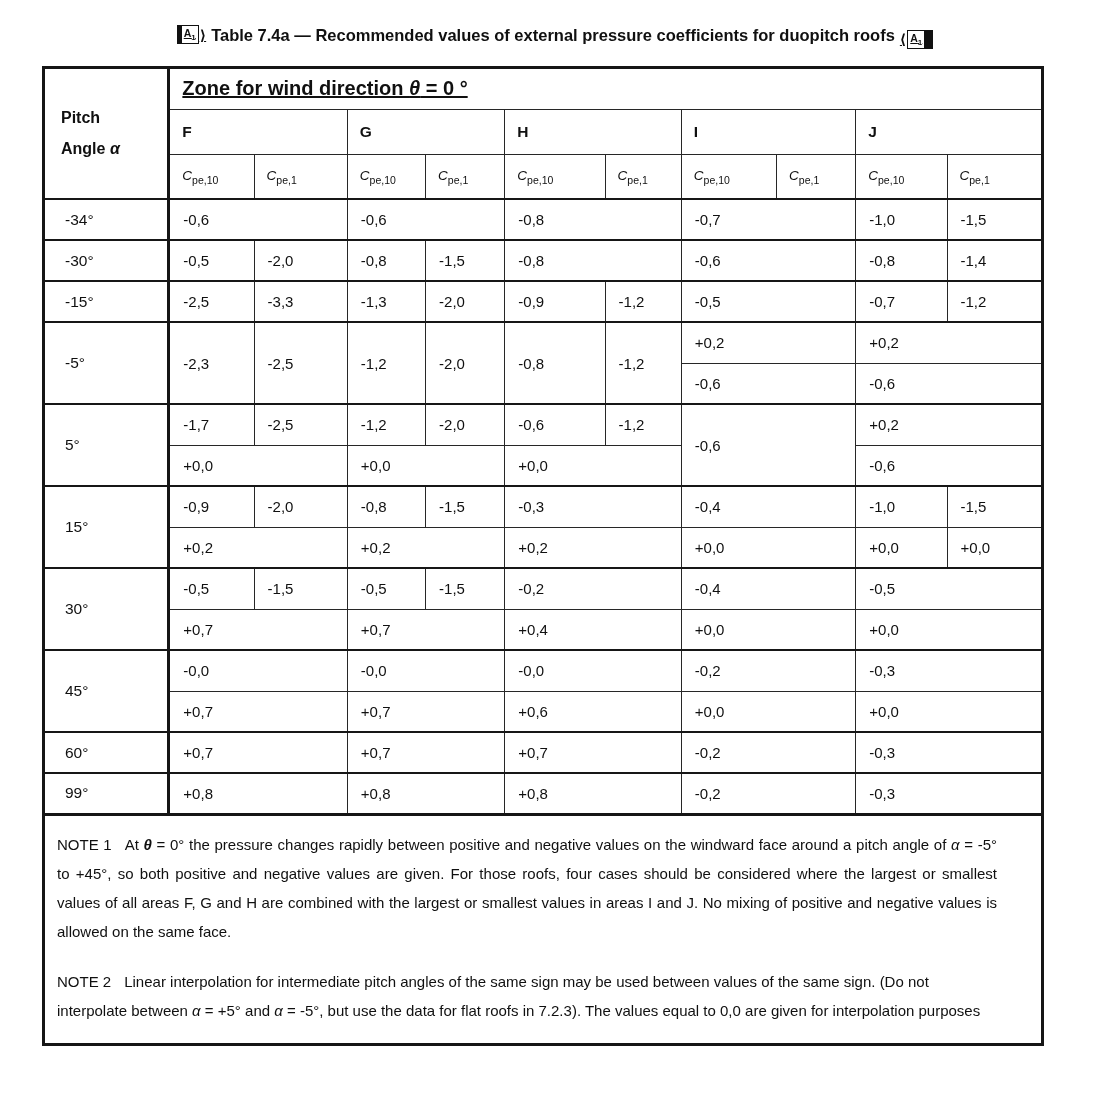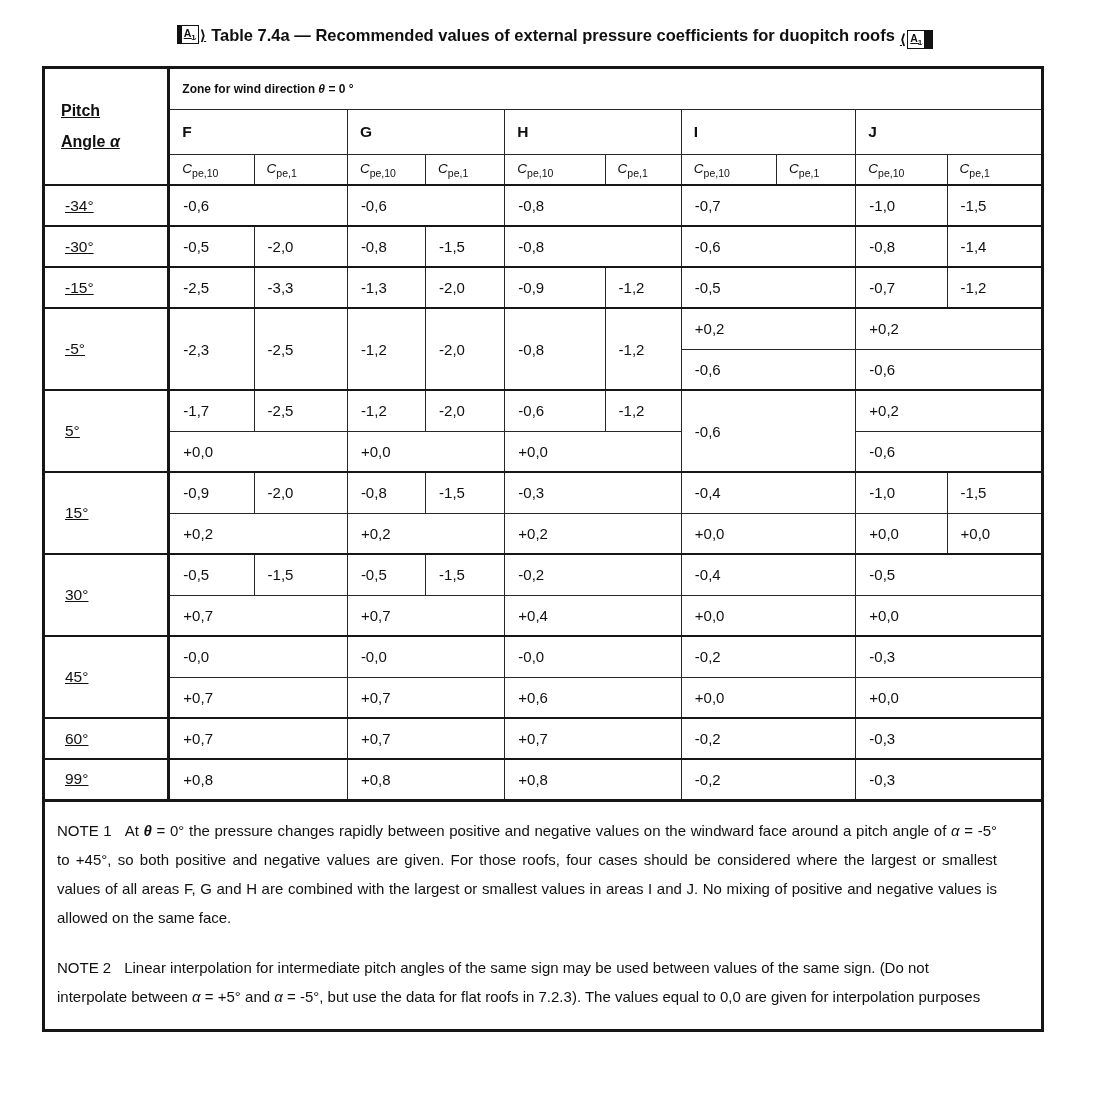--- a/index.html
+++ b/index.html
@@ -29,27 +29,27 @@
   }
   th,td{
     border:1px solid #272727;
     font-size:15px;font-weight:normal;text-align:left;
     padding:0 2px 0 13px;vertical-align:middle;
     overflow:hidden;white-space:nowrap;
   }
   tr{height:41px;}
   tr.hr1{height:42px;}
   tr.hr2{height:45px;}
-  tr.hr3{height:31px;}
+  tr.hr3{height:45px;}
   tr.grp > th, tr.grp > td{border-top:2.5px solid #161616;}
-  .pitch-r{border-right:3px solid #161616;text-decoration:underline;}
+  .pitch-r{border-right:3px solid #161616;}
   th.corner{padding-left:16px;}
   .corner-inner{display:flex;flex-direction:column;justify-content:center;gap:13px;
     font-weight:bold;font-size:16px;}
-  th.zone-hdr{font-weight:bold;font-size:12px;padding-left:12px;}
+  th.zone-hdr{font-weight:bold;font-size:20px;padding-left:12px;text-decoration:underline;}
   th.zone-letter{font-weight:bold;font-size:15.5px;padding-left:12px;}
   th.cpe{font-size:13px;padding-left:12px;}
   .csym{font-style:italic;font-size:13.5px;}
   th.cpe sub{font-size:10.5px;}
   .it{font-style:italic;}
   .bit{font-style:italic;font-weight:bold;}
   th.acell{font-size:15.5px;padding-left:20px;}
   td.notes{
     padding:14px 44px 18px 12px;
     font-size:15px;line-height:1.95;

